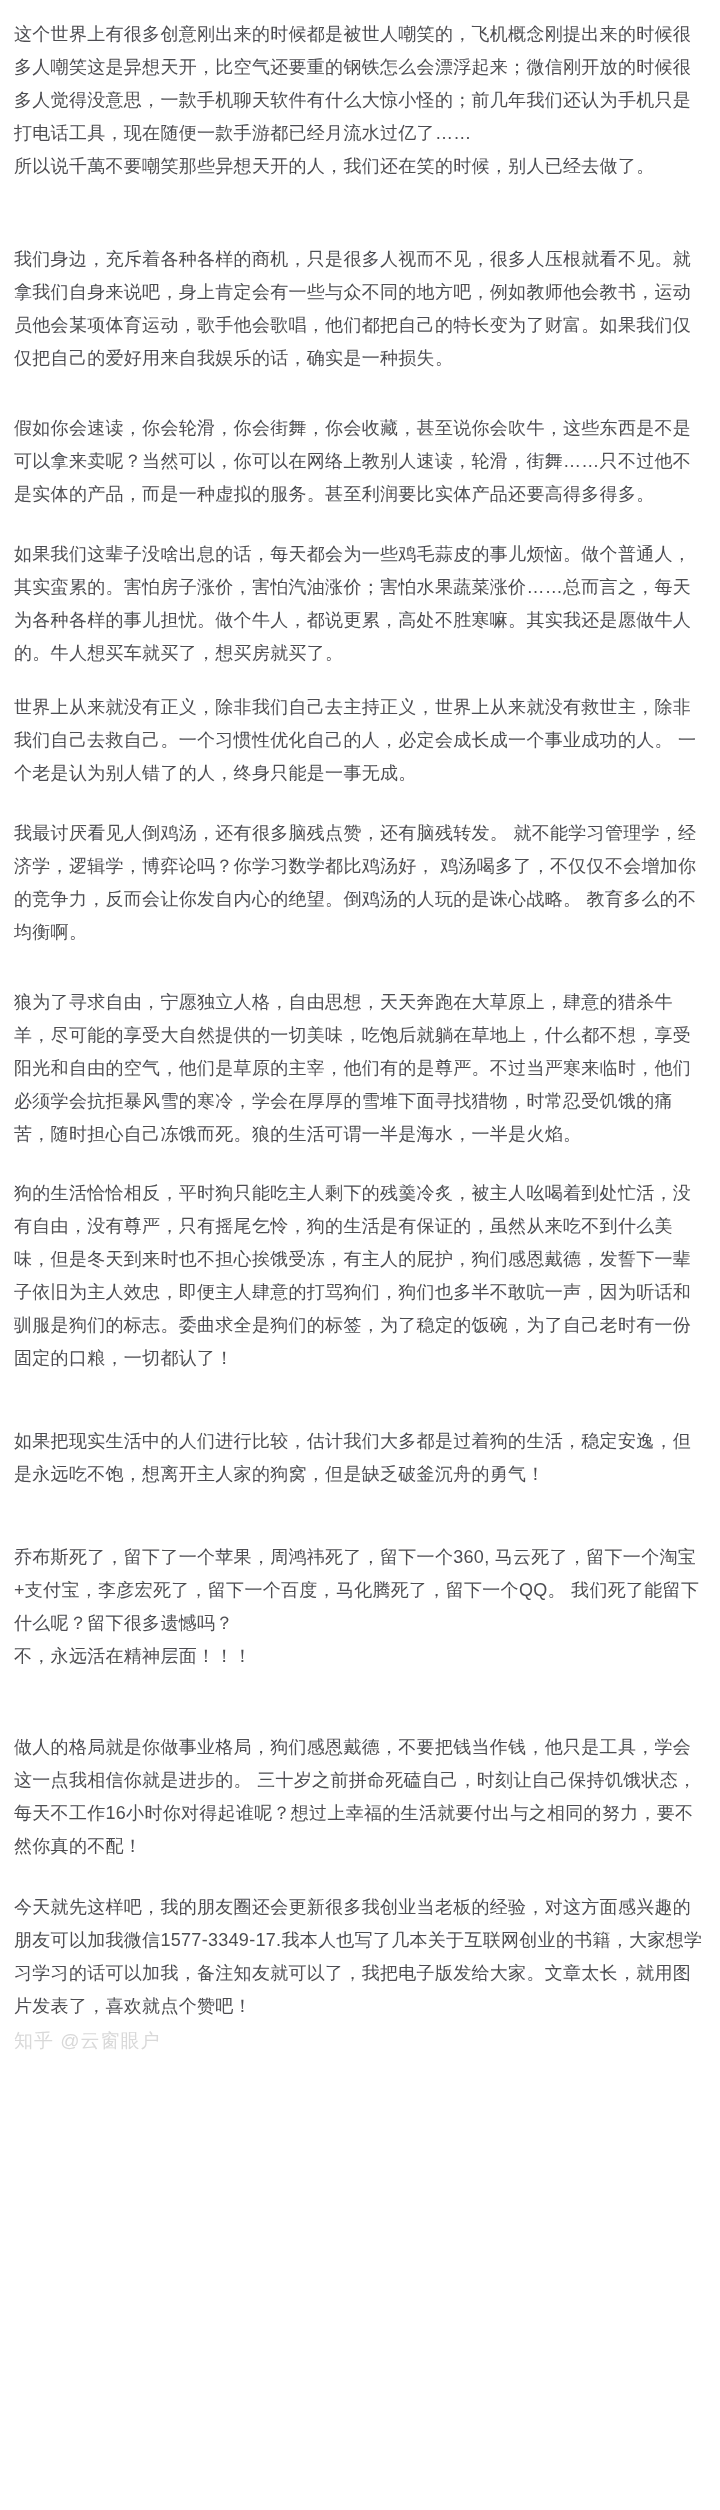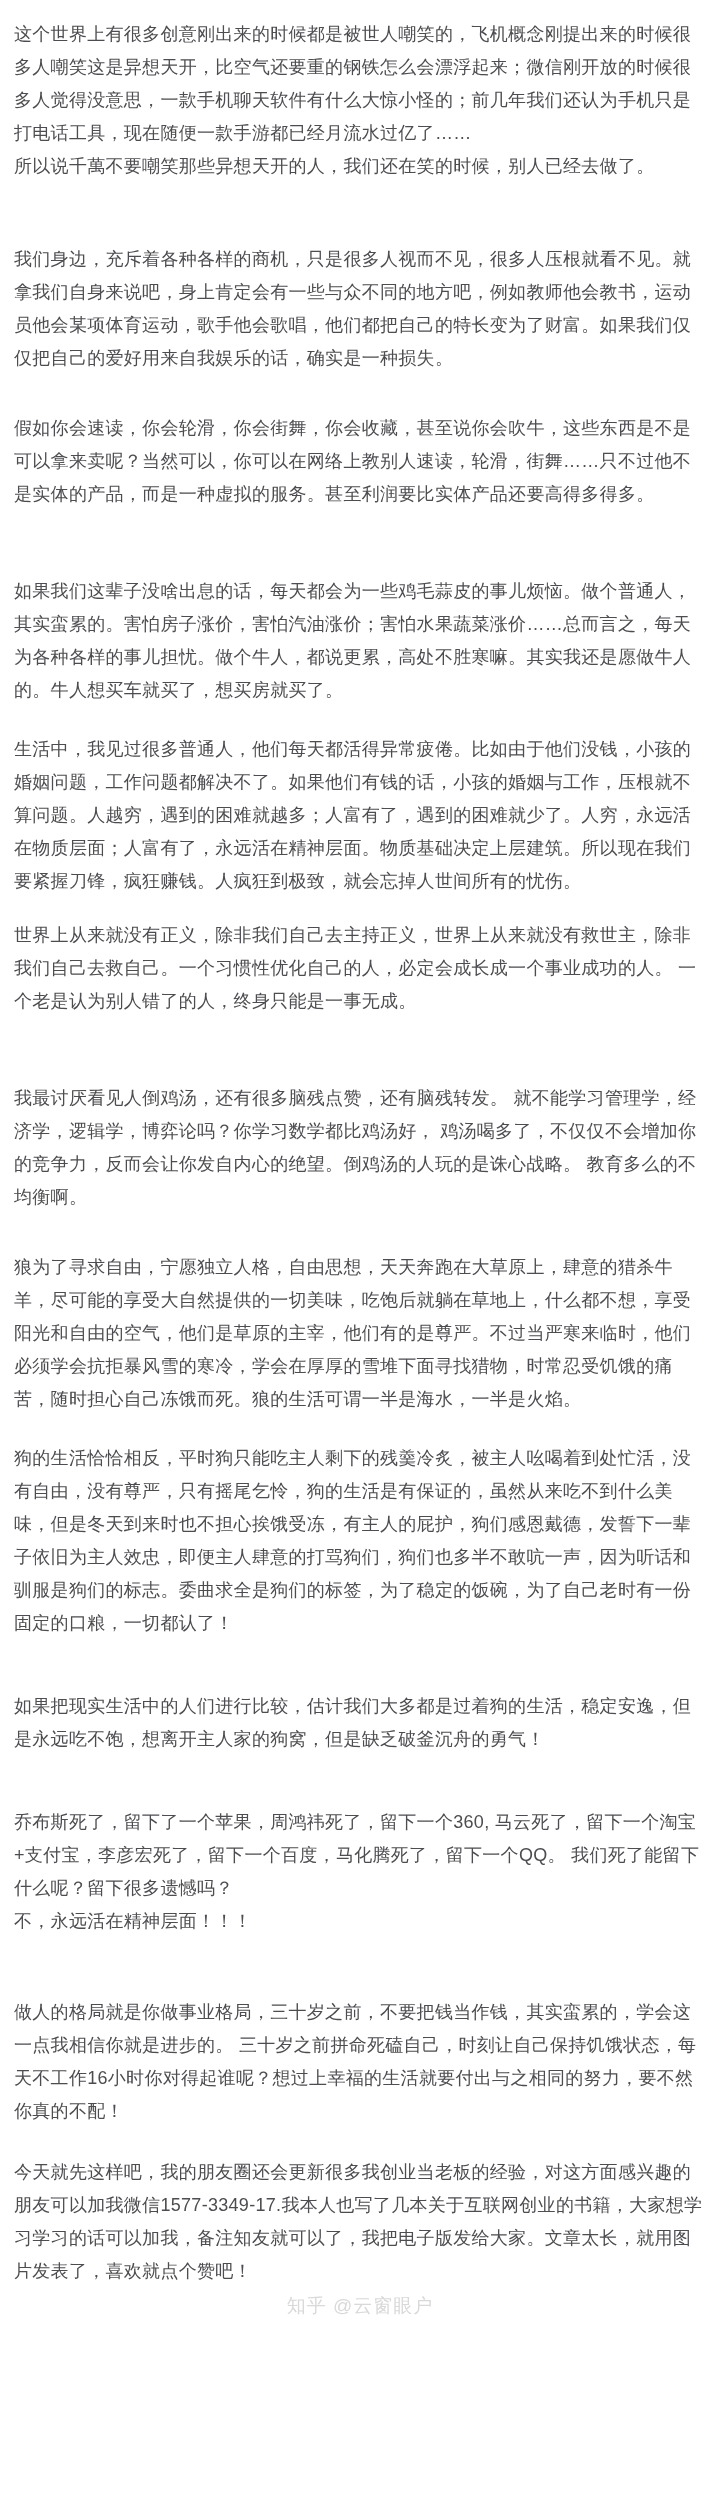--- a/index.html
+++ b/index.html
@@ -12,66 +12,65 @@
     font-family:"Liberation Sans",sans-serif;
     font-size:18px;
     line-height:33px;
     letter-spacing:0.3px;
     color:#4d4d51;
     overflow:hidden;
   }
   .para{margin:0;word-break:break-all;}
   .m60{margin-top:60px;}
   .m58{margin-top:58px;}
-  .m52{margin-top:64px;}
+  .m52{margin-top:27px;}
   .m50{margin-top:50px;}
   .m48{margin-top:48px;}
   .m43{margin-top:21px;}
   .m37{margin-top:37px;}
   .m28{margin-top:28px;}
   .m26{margin-top:26px;}
   .m21{margin-top:37px;}
   .m18{margin-top:18px;}
   .watermark{
     margin-top:4px;
-    text-align:center;
+    text-align:left;
     font-size:19px;
     line-height:28px;
     color:#d9d9d9;
     letter-spacing:1px;
   }
 </style>
 </head>
 <body>
 
 <div class="page">
 
   <p class="para"><span>这个世界上有很多创意刚出来的时候都是被世人嘲笑的，飞机概念刚提出来的时候很多人嘲笑这是异想天开，比空气还要重的钢铁怎么会漂浮起来；微信刚开放的时候很多人觉得没意思，一款手机聊天软件有什么大惊小怪的；前几年我们还认为手机只是打电话工具，现在随便一款手游都已经月流水过亿了……</span><br><span>所以说千萬不要嘲笑那些异想天开的人，我们还在笑的时候，别人已经去做了。</span></p>
 
   <p class="para m60"><span>我们身边，充斥着各种各样的商机，只是很多人视而不见，很多人压根就看不见。就拿我们自身来说吧，身上肯定会有一些与众不同的地方吧，例如教师他会教书，运动员他会某项体育运动，歌手他会歌唱，他们都把自己的特长变为了财富。如果我们仅仅把自己的爱好用来自我娱乐的话，确实是一种损失。</span></p>
 
   <p class="para m21"><span>假如你会速读，你会轮滑，你会街舞，你会收藏，甚至说你会吹牛，这些东西是不是可以拿来卖呢？当然可以，你可以在网络上教别人速读，轮滑，街舞……只不过他不是实体的产品，而是一种虚拟的服务。甚至利润要比实体产品还要高得多得多。</span></p>
 
   <p class="para m52"><span>如果我们这辈子没啥出息的话，每天都会为一些鸡毛蒜皮的事儿烦恼。做个普通人，其实蛮累的。害怕房子涨价，害怕汽油涨价；害怕水果蔬菜涨价……总而言之，每天为各种各样的事儿担忧。做个牛人，都说更累，高处不胜寒嘛。其实我还是愿做牛人的。牛人想买车就买了，想买房就买了。</span></p>
 
-  <p class="para m26"><span>生活中，我见过很多普通人，他们每天都活得异常疲倦。比如由于他们没钱，小孩的婚姻问题，工作问题都解决不了。如果他们有钱的话，小孩的婚姻与工作，压根就不算问题。人越穷，遇到的困难就越多；人富有了，遇到的困难就少了。人穷，永远活在物质层面；人富有了，永远活在精神层面。物质基础决定上层建筑。所以现在我们要紧握刀锋，疯狂赚钱。人疯狂到极致，就会忘掉人世间所有的忧伤。</span></p>
 
   <p class="para m43"><span>世界上从来就没有正义，除非我们自己去主持正义，世界上从来就没有救世主，除非我们自己去救自己。一个习惯性优化自己的人，必定会成长成一个事业成功的人。 一个老是认为别人错了的人，终身只能是一事无成。</span></p>
 
   <p class="para m52"><span>我最讨厌看见人倒鸡汤，还有很多脑残点赞，还有脑残转发。 就不能学习管理学，经济学，逻辑学，博弈论吗？你学习数学都比鸡汤好， 鸡汤喝多了，不仅仅不会增加你的竞争力，反而会让你发自内心的绝望。倒鸡汤的人玩的是诛心战略。 教育多么的不均衡啊。</span></p>
 
 
   <p class="para m37"><span>狼为了寻求自由，宁愿独立人格，自由思想，天天奔跑在大草原上，肆意的猎杀牛羊，尽可能的享受大自然提供的一切美味，吃饱后就躺在草地上，什么都不想，享受阳光和自由的空气，他们是草原的主宰，他们有的是尊严。不过当严寒来临时，他们必须学会抗拒暴风雪的寒冷，学会在厚厚的雪堆下面寻找猎物，时常忍受饥饿的痛苦，随时担心自己冻饿而死。狼的生活可谓一半是海水，一半是火焰。</span></p>
 
   <p class="para m26"><span>狗的生活恰恰相反，平时狗只能吃主人剩下的残羹冷炙，被主人吆喝着到处忙活，没有自由，没有尊严，只有摇尾乞怜，狗的生活是有保证的，虽然从来吃不到什么美味，但是冬天到来时也不担心挨饿受冻，有主人的屁护，狗们感恩戴德，发誓下一辈子依旧为主人效忠，即便主人肆意的打骂狗们，狗们也多半不敢吭一声，因为听话和驯服是狗们的标志。委曲求全是狗们的标签，为了稳定的饭碗，为了自己老时有一份固定的口粮，一切都认了！</span></p>
 
   <p class="para m50"><span>如果把现实生活中的人们进行比较，估计我们大多都是过着狗的生活，稳定安逸，但是永远吃不饱，想离开主人家的狗窝，但是缺乏破釜沉舟的勇气！</span></p>
 
   <p class="para m50"><span>乔布斯死了，留下了一个苹果，周鸿祎死了，留下一个360, 马云死了，留下一个淘宝+支付宝，李彦宏死了，留下一个百度，马化腾死了，留下一个QQ。 我们死了能留下什么呢？留下很多遗憾吗？</span><br><span>不，永远活在精神层面！！！</span></p>
 
-  <p class="para m58"><span>做人的格局就是你做事业格局，三十岁之前，不要把钱当作钱，其实蛮累的，学会这一点我相信你就是进步的。 三十岁之前拼命死磕自己，时刻让自己保持饥饿状态，每天不工作16小时你对得起谁呢？想过上幸福的生活就要付出与之相同的努力，要不然你真的不配！</span></p>
+  <p class="para m58"><span>做人的格局就是你做事业格局，狗们感恩戴德，不要把钱当作钱，他只是工具，学会这一点我相信你就是进步的。 三十岁之前拼命死磕自己，时刻让自己保持饥饿状态，每天不工作16小时你对得起谁呢？想过上幸福的生活就要付出与之相同的努力，要不然你真的不配！</span></p>
 
 
   <p class="para m28"><span>今天就先这样吧，我的朋友圈还会更新很多我创业当老板的经验，对这方面感兴趣的朋友可以加我微信1577-3349-17.我本人也写了几本关于互联网创业的书籍，大家想学习学习的话可以加我，备注知友就可以了，我把电子版发给大家。文章太长，就用图片发表了，喜欢就点个赞吧！</span></p>
 
   <div class="watermark"><span>知乎 @云窗眼户</span></div>
 
 </div>
 
 </body></html>

